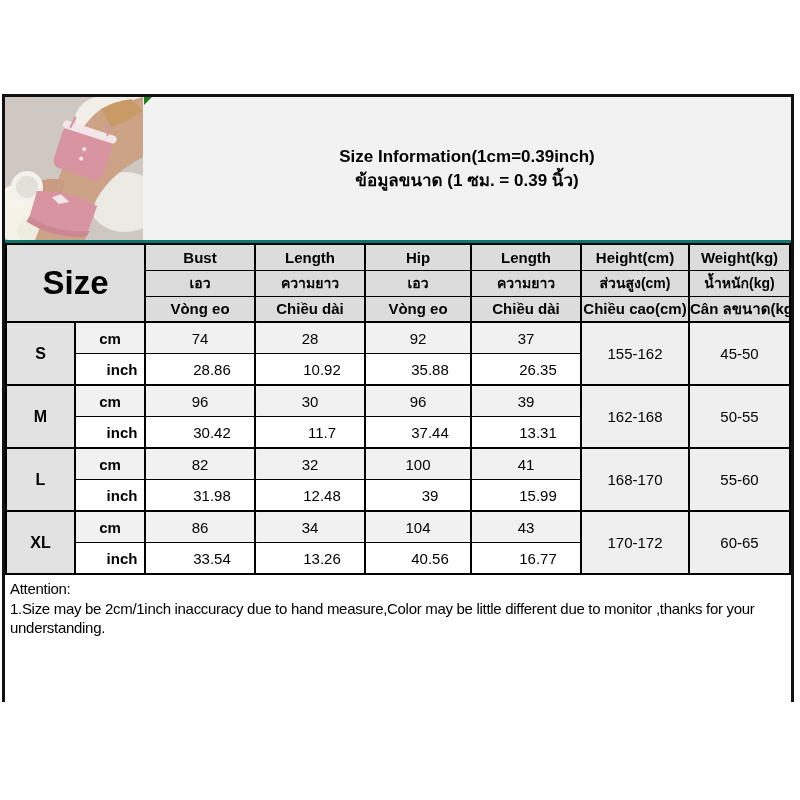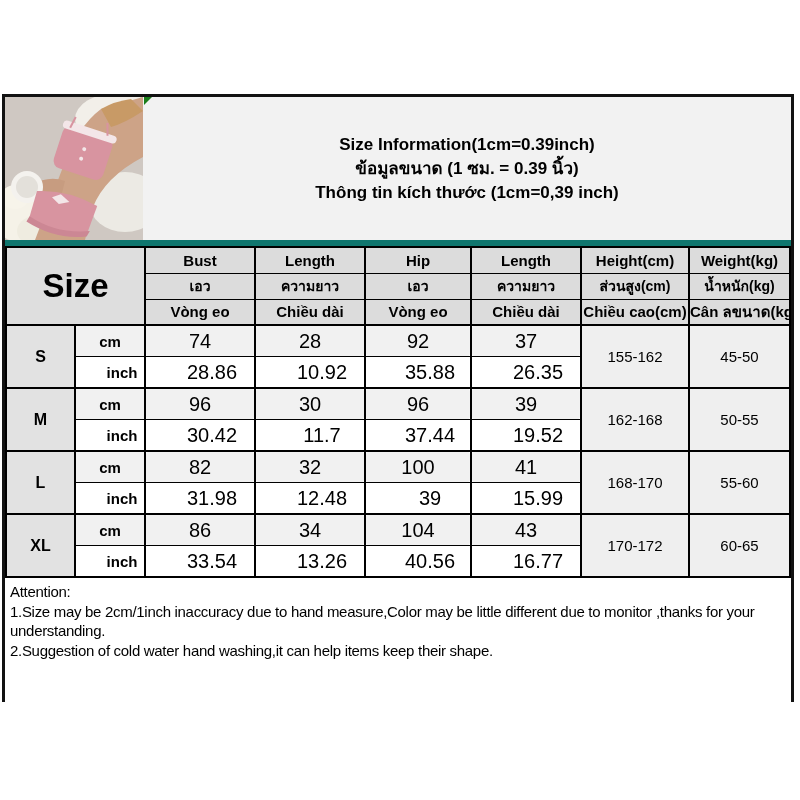--- a/index.html
+++ b/index.html
@@ -8,21 +8,21 @@
     font-family:"Liberation Sans","DejaVu Sans",sans-serif;
     color:#000;position:relative;overflow:hidden;
   }
   .sheet{
     position:absolute;left:2px;top:94px;width:786px;height:602px;
     border:3px solid #121212;background:#fff;
   }
   
   .title-section{
     position:relative;display:flex;height:143px;background:#f2f2f2;
-    border-bottom:6px solid #0f766e;
+    border-bottom:3px solid #0f766e;
   }
   .photo{
     width:138px;height:143px;flex:0 0 138px;overflow:hidden;background:#cfc8c2;
   }
   .photo svg{display:block;}
   .green-corner{
     position:absolute;left:139px;top:0;width:0;height:0;
     border-top:8px solid #1a7d1a;border-right:8px solid transparent;
   }
   .title-block{
@@ -36,21 +36,21 @@
     border:2px solid #000;text-align:center;vertical-align:middle;
     padding:0;overflow:hidden;white-space:nowrap;
   }
   tr.hrow{height:26px;}
   tr.brow{height:31.5px;}
   .size-cell{background:#dedede;font-size:33px;font-weight:bold;}
   .hd{background:#dcdcdc;font-weight:bold;font-size:15px;}
   .hd-th{background:#dcdcdc;font-weight:bold;font-size:14px;}
   .szl{background:#e2e2e2;font-weight:bold;font-size:16px;}
   .unit{font-weight:bold;font-size:15px;text-align:center;}
-  .val{font-size:20px;border-radius:6px;}
+  .val{font-size:15px;border-radius:6px;}
   .cm-bg{background:#f1f1f1;}
   .in-bg{background:#ffffff;padding-left:24px;}
   .merged{background:#efefef;font-size:15px;}
   
   .bb1{border-bottom-width:1px;}
   .bt1{border-top-width:1px;}
   
   .attention{
     height:129px;padding:4px 6px 0 5px;font-size:15px;line-height:19.5px;
     letter-spacing:-0.3px;background:#fff;text-align:left;
@@ -91,21 +91,20 @@
           <path d="M28 100 Q58 92 90 102 L86 130 Q56 140 26 128 Z" fill="#d894a0"></path>
           <path d="M26 126 Q56 138 88 128 L86 134 Q56 144 24 132 Z" fill="#cc8794"></path>
           <path d="M52 98 L62 104 L52 108 L44 103 Z" fill="#f3e6e8"></path>
         </g>
       </svg>
     </div>
     <div class="green-corner"></div>
     <div class="title-block">
       <div class="title-line">Size Information(1cm=0.39inch)</div>
       <div class="title-line">ข้อมูลขนาด (1 ซม. = 0.39 นิ้ว)</div>
-      <div class="title-line">Thông tin kích thước (1cm=0,39 inch)</div>
     </div>
   </div>
 
   <table>
     <colgroup>
       <col style="width:69px">
         <col style="width:70px">
         <col style="width:110px">
         <col style="width:110px">
       <col style="width:106px">
@@ -166,21 +165,21 @@
         <td class="val cm-bg bb1">96</td>
         <td class="val cm-bg bb1">39</td>
         <td class="merged" rowspan="2">162-168</td>
         <td class="merged" rowspan="2">50-55</td>
       </tr>
       <tr class="brow">
         <td class="unit in-bg bt1">inch</td>
         <td class="val in-bg bt1">30.42</td>
         <td class="val in-bg bt1">11.7</td>
         <td class="val in-bg bt1">37.44</td>
-        <td class="val in-bg bt1">19.52</td>
+        <td class="val in-bg bt1">13.31</td>
       </tr>
 
       <tr class="brow">
         <td class="szl" rowspan="2">L</td>
         <td class="unit cm-bg bb1">cm</td>
         <td class="val cm-bg bb1">82</td>
         <td class="val cm-bg bb1">32</td>
         <td class="val cm-bg bb1">100</td>
         <td class="val cm-bg bb1">41</td>
         <td class="merged" rowspan="2">168-170</td>
@@ -210,16 +209,15 @@
         <td class="val in-bg bt1">13.26</td>
         <td class="val in-bg bt1">40.56</td>
         <td class="val in-bg bt1">16.77</td>
       </tr>
     </tbody>
   </table>
 
   <div class="attention">
     <div>Attention:</div>
     <div>1.Size may be 2cm/1inch inaccuracy due to hand measure,Color may be little different due to monitor ,thanks for your understanding.</div>
-    <div>2.Suggestion of cold water hand washing,it can help items keep their shape.</div>
   </div>
 
 </div>
 
 </body></html>

